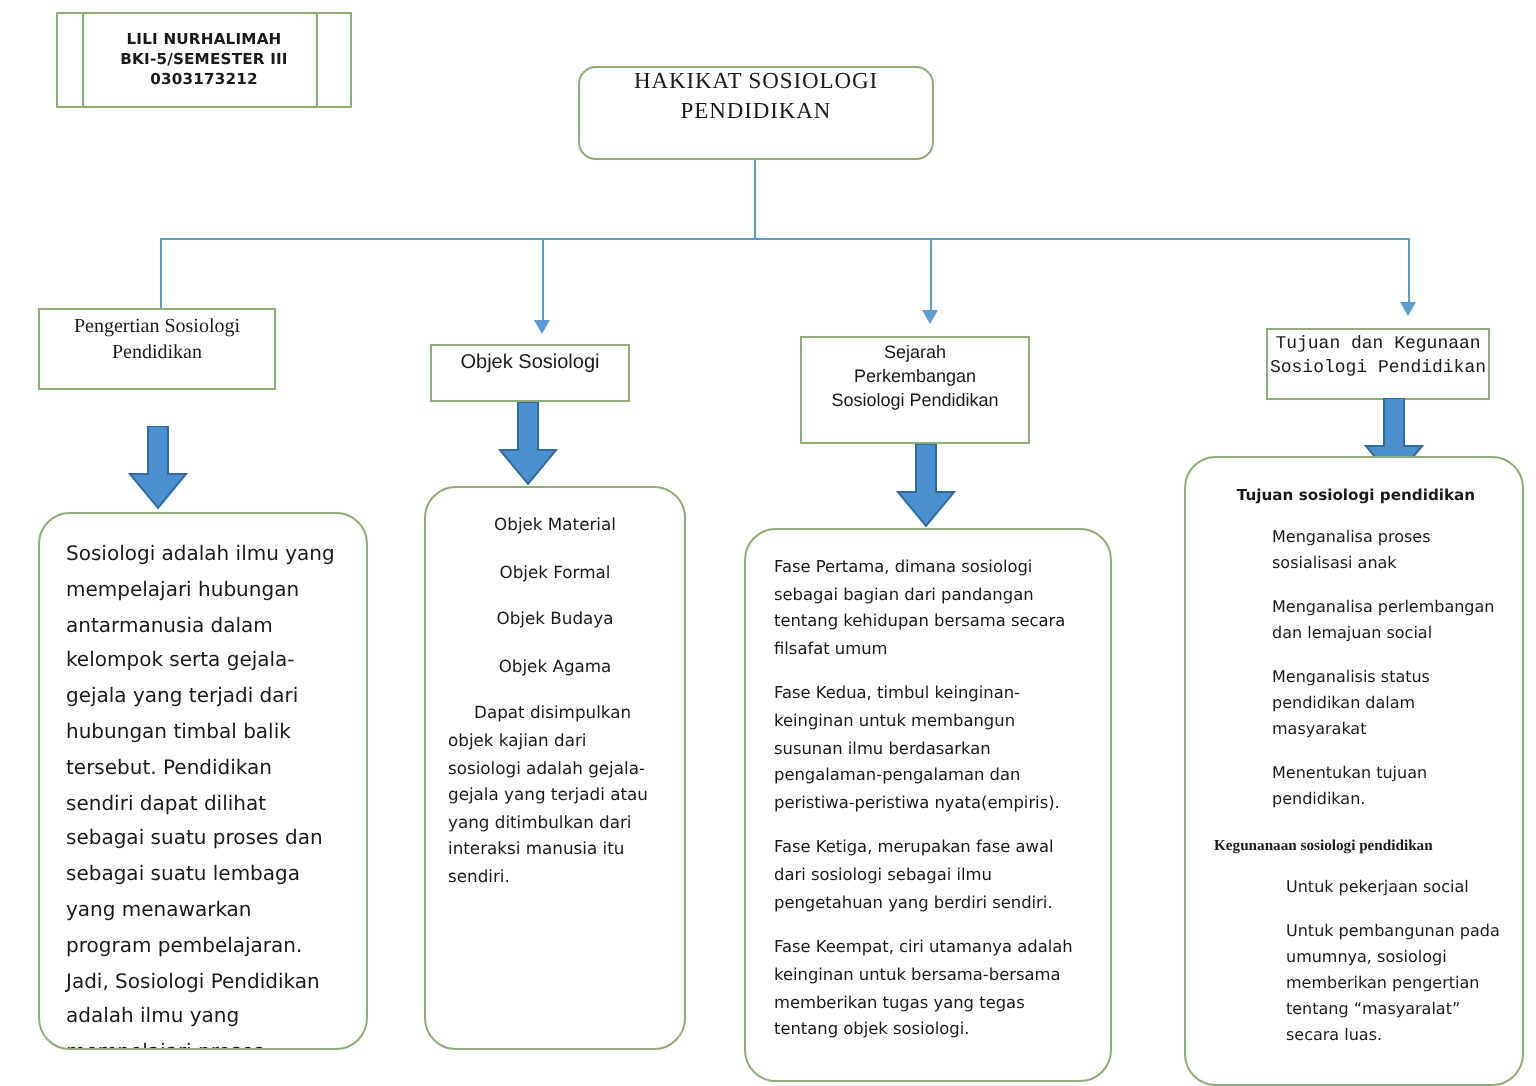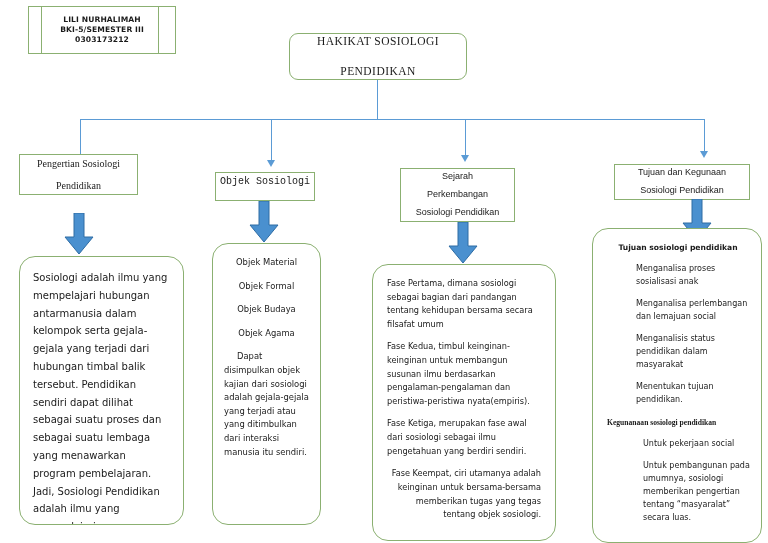--- a/index.html
+++ b/index.html
@@ -21,21 +21,21 @@
   }
 
   
   .box {
     position: absolute;
     box-sizing: border-box;
     border: 1.2px solid #8bb071;
     background: #ffffff;
     display: flex;
     align-items: center;
-    justify-content: space-between;
+    justify-content: flex-start;
     text-align: center;
     line-height: 1.32;
   }
 
   
   #author-box {
     left: 28px;
     top: 6px;
     width: 148px;
     height: 48px;
@@ -76,60 +76,60 @@
   
   .branch {
     font-size: 10px;
     flex-direction: column;
     padding: 2px 4px;
   }
   .branch .line { display: block; white-space: nowrap; }
   #branch-0 { left: 19px;  top: 154px; width: 119px; height: 41px;
               font-family: "Liberation Serif", serif; font-size: 10px; }
   #branch-1 { left: 215px; top: 172px; width: 100px; height: 29px;
-              font-family: Liberation Mono, monospace; font-size: 10px; }
+              font-family: Liberation Sans, sans-serif; font-size: 10px; }
   #branch-2 { left: 400px; top: 168px; width: 115px; height: 54px;
               font-family: Liberation Sans, sans-serif; font-size: 9px; }
-  #branch-3 { left: 614px; top: 164px; width: 136px; height: 36px;
-              font-family: Liberation Sans, sans-serif; font-size: 9px; }
+  #branch-3 { left: 633px; top: 164px; width: 112px; height: 36px;
+              font-family: Liberation Mono, monospace; font-size: 9px; }
 
   
   .panel {
     position: absolute;
     box-sizing: border-box;
     border: 1.2px solid #8bb071;
     border-radius: 16px;
     background: #ffffff;
     font-family: "DejaVu Sans", sans-serif;
     overflow: hidden;
   }
   #panel-0 {
     left: 19px; top: 256px; width: 165px; height: 269px;
     padding: 12px 13px 6px 13px;
     font-size: 10px; line-height: 1.78;
   }
   #panel-1 {
-    left: 212px; top: 243px; width: 109px; height: 282px;
+    left: 212px; top: 243px; width: 131px; height: 282px;
     padding: 12px 11px 6px 11px;
     font-size: 8.4px; line-height: 1.5;
   }
   #panel-2 {
     left: 372px; top: 264px; width: 184px; height: 277px;
     padding: 12px 14px 6px 14px;
     font-size: 8.2px; line-height: 1.66;
   }
   #panel-3 {
     left: 592px; top: 228px; width: 170px; height: 315px;
     padding: 13px 10px 6px 12px;
     font-size: 8px; line-height: 1.62;
   }
 
   #panel-0 p { margin: 0; text-align: left; }
   #panel-2 p { margin: 0 0 9px 0; text-align: left; }
-  #panel-2 p:last-child { margin-bottom: 14px; text-align: right; }
+  #panel-2 p:last-child { margin-bottom: 14px; }
 
   
   .objek-item {
     text-align: center;
     margin-bottom: 11px;
     white-space: nowrap;
   }
   .objek-note {
     text-align: left;
     text-indent: 13px;

